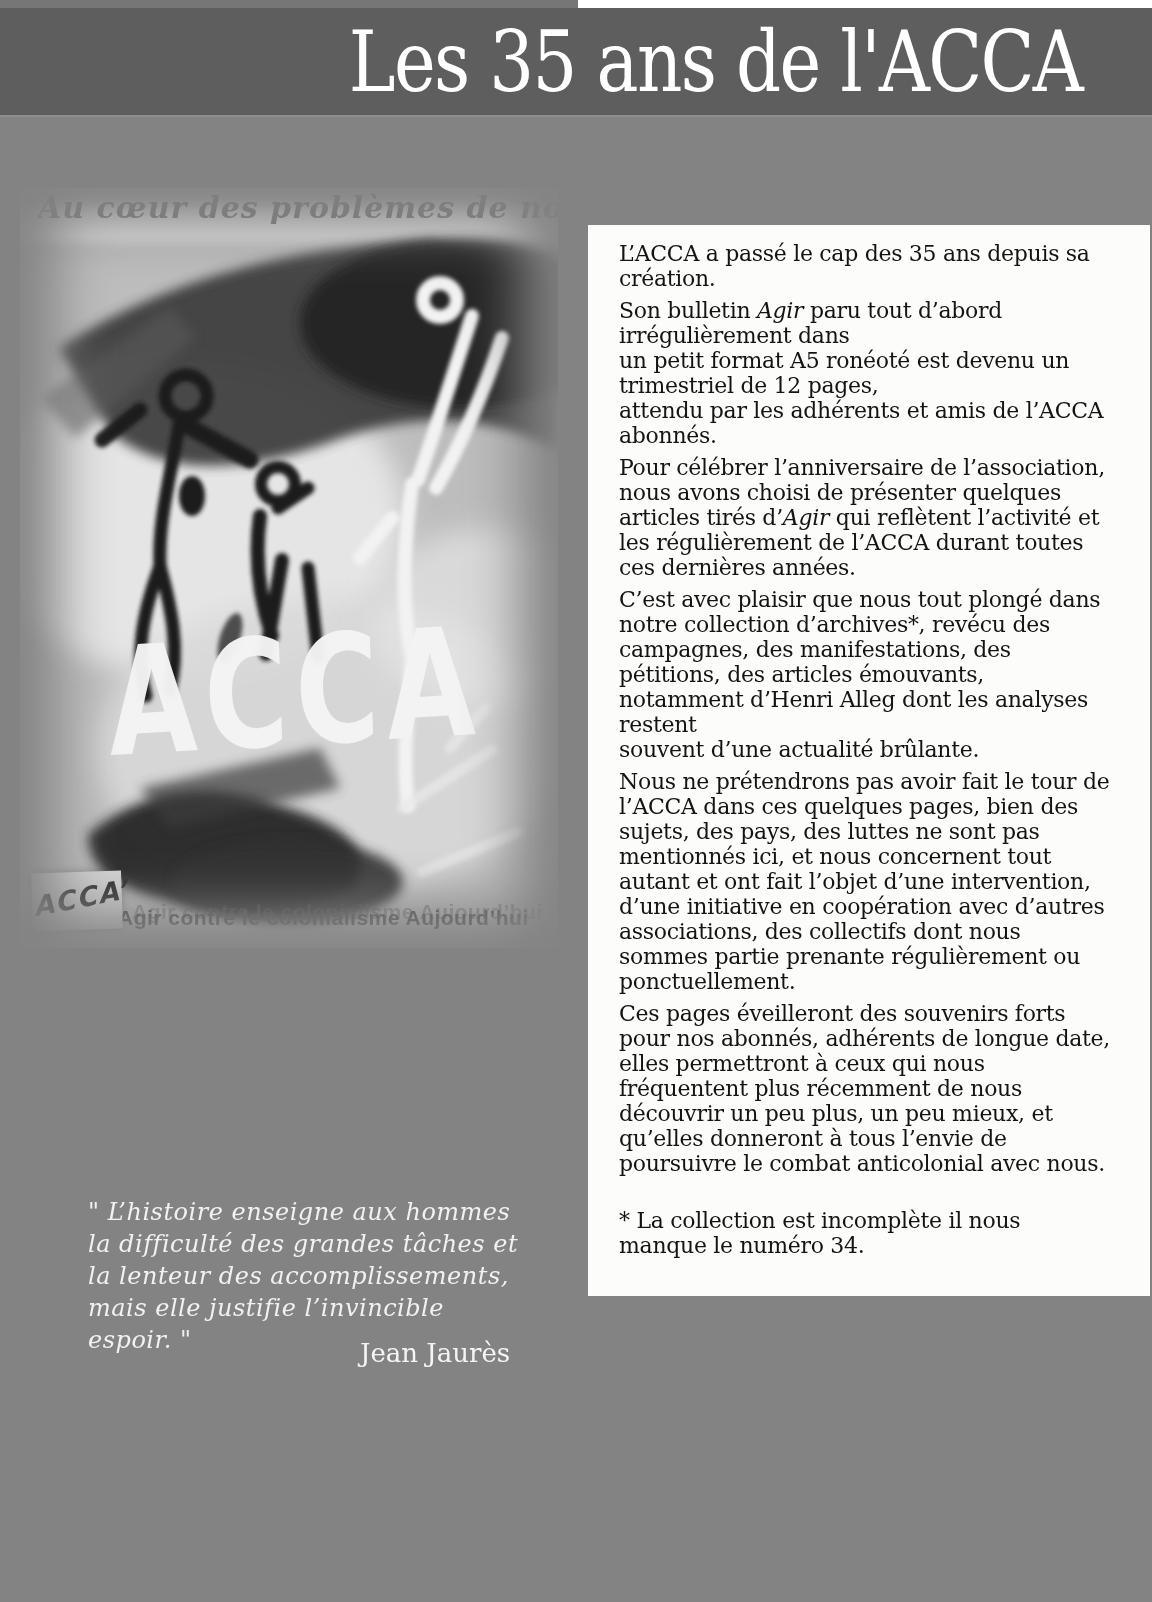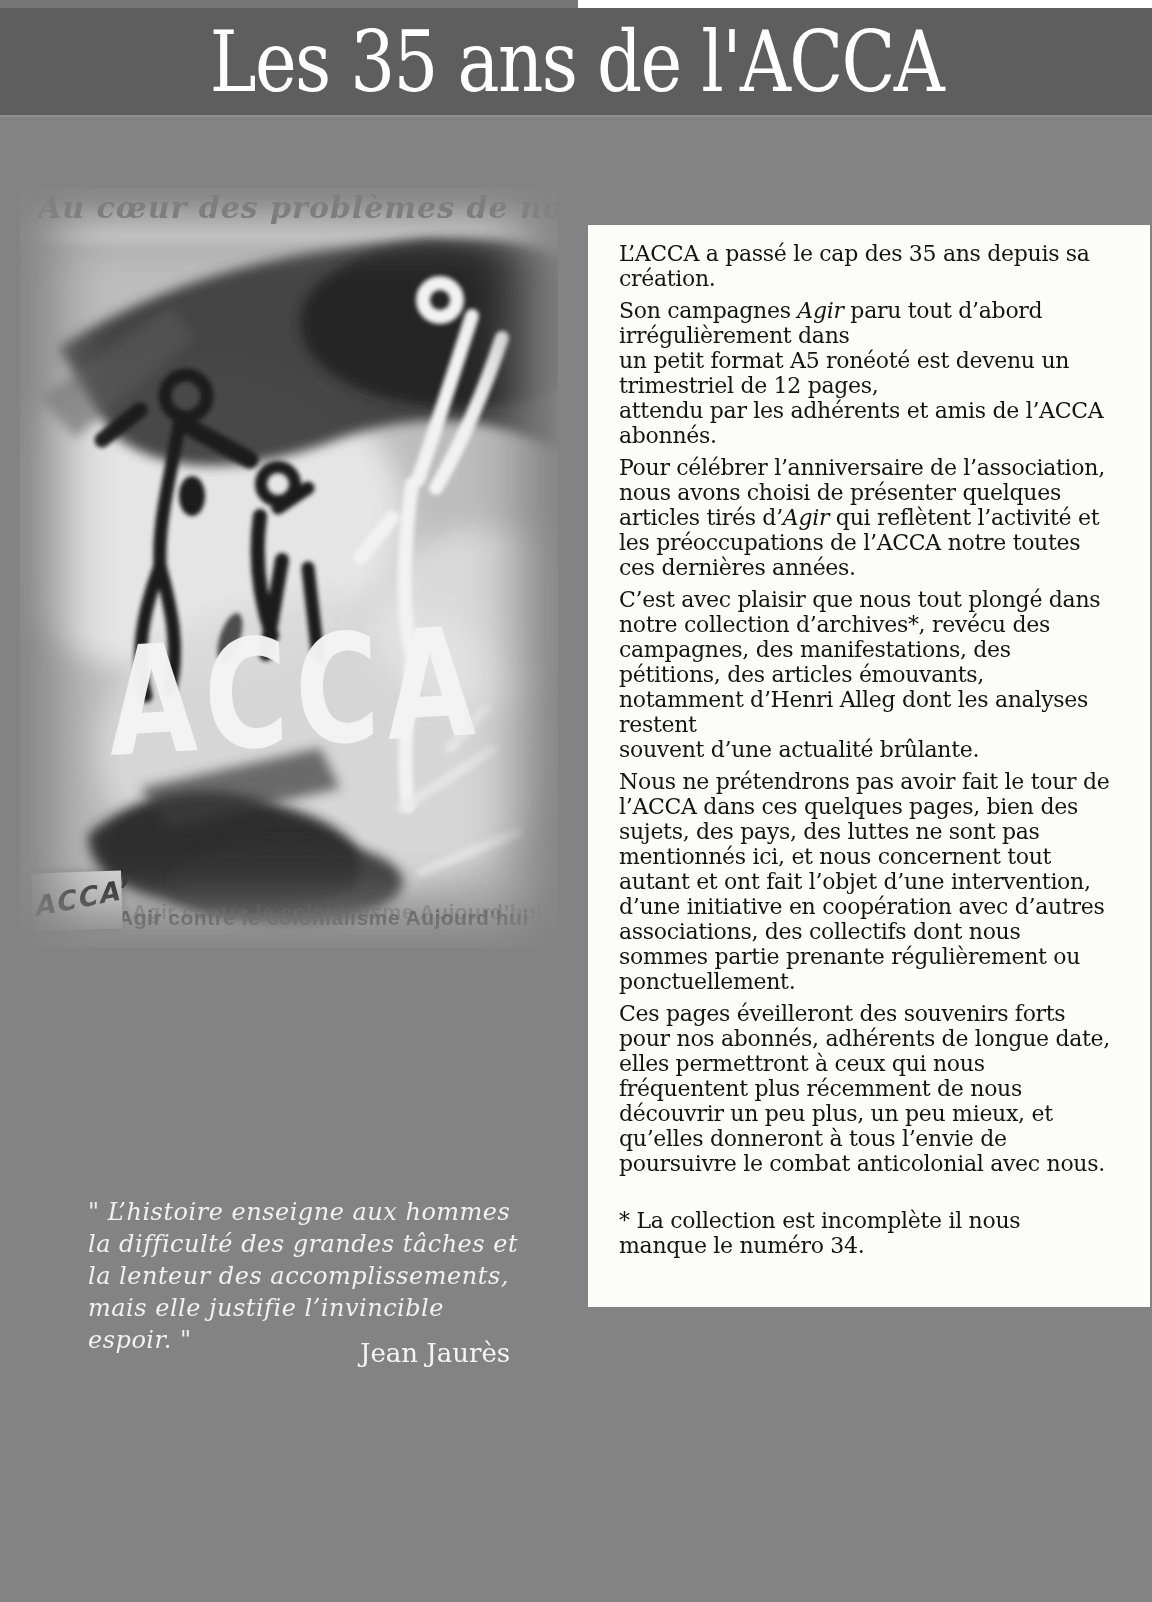--- a/index.html
+++ b/index.html
@@ -12,21 +12,21 @@
   }
 
   
   .strip-left  { position:absolute; left:0;   top:0; width:578px; height:8px; background:#767676; }
   .strip-right { position:absolute; left:578px; top:0; width:574px; height:8px; background:#ffffff; }
 
   
   .banner {
     position:absolute; left:0; top:8px; width:1152px; height:107px;
     background:#5e5e5e; border-bottom:2px solid #8f8f8f;
-    display:flex; align-items:center; justify-content:center;
+    display:flex; align-items:center; justify-content:flex-end;
   }
   .banner-title {
     font-family:"DejaVu Serif", serif;
     font-size:84px; font-weight:400; color:#ffffff;
     white-space:nowrap; letter-spacing:-2px;
     transform:scaleX(0.84);
   }
 
   
   .cover {
@@ -88,21 +88,21 @@
     position:absolute; left:360px; top:1338px;
     font-family:"DejaVu Serif", serif;
     font-style:normal; font-size:26px; color:#f5f5f5; white-space:nowrap;text-align:right;
   }
 
   
   .article {
     position:absolute; left:588px; top:225px; width:562px;
     box-sizing:border-box;
     background:#fcfcfa;
-    padding:16px 39px 42px 31px;
+    padding:16px 39px 31px 31px;
     font-family:"DejaVu Serif", serif;
     font-size:22px; line-height:25px; letter-spacing:-0.3px;
     color:#141414;
   }
   .article-p { margin:0 0 7px 0; white-space:pre-wrap; }
   .article-p em { font-style:italic; }
   .article-p.gap { margin-top:32px; }
 </style>
 </head>
 <body>
@@ -197,23 +197,23 @@
 la difficulté des grandes tâches et
 la lenteur des accomplissements,
 mais elle justifie l’invincible
 espoir. "</span>
 </div>
 <div class="quote-attr">Jean Jaurès</div>
 
 <div class="article">
   <div>
       <p class="article-p"><span>L’ACCA a passé le cap des 35 ans depuis sa création.</span></p>
-      <p class="article-p"><span>Son campagnes </span><em>Agir</em><span> paru tout d’abord irrégulièrement dans
+      <p class="article-p"><span>Son bulletin </span><em>Agir</em><span> paru tout d’abord irrégulièrement dans
 un petit format A5 ronéoté est devenu un trimestriel de 12 pages,
 attendu par les adhérents et amis de l’ACCA abonnés.</span></p>
-      <p class="article-p"><span>Pour célébrer l’anniversaire de l’association, nous avons choisi de présenter quelques articles tirés d’</span><em>Agir</em><span> qui reflètent l’activité et les préoccupations de l’ACCA notre toutes ces dernières années.</span></p>
+      <p class="article-p"><span>Pour célébrer l’anniversaire de l’association, nous avons choisi de présenter quelques articles tirés d’</span><em>Agir</em><span> qui reflètent l’activité et les régulièrement de l’ACCA durant toutes ces dernières années.</span></p>
       <p class="article-p"><span>C’est avec plaisir que nous tout plongé dans notre collection d’archives*, revécu des campagnes, des manifestations, des pétitions, des articles émouvants, notamment d’Henri Alleg dont les analyses restent
 souvent d’une actualité brûlante.</span></p>
       <p class="article-p"><span>Nous ne prétendrons pas avoir fait le tour de l’ACCA dans ces quelques pages, bien des sujets, des pays, des luttes ne sont pas mentionnés ici, et nous concernent tout autant et ont fait l’objet d’une intervention, d’une initiative en coopération avec d’autres associations, des collectifs dont nous sommes partie prenante régulièrement ou ponctuellement.</span></p>
       <p class="article-p"><span>Ces pages éveilleront des souvenirs forts pour nos abonnés, adhérents de longue date, elles permettront à ceux qui nous fréquentent plus récemment de nous découvrir un peu plus, un peu mieux, et qu’elles donneront à tous l’envie de poursuivre le combat anticolonial avec nous.</span></p>
       <p class="article-p gap"><span>* La collection est incomplète il nous manque le numéro 34.</span></p>
     </div>
 </div>
 
 </body></html>

